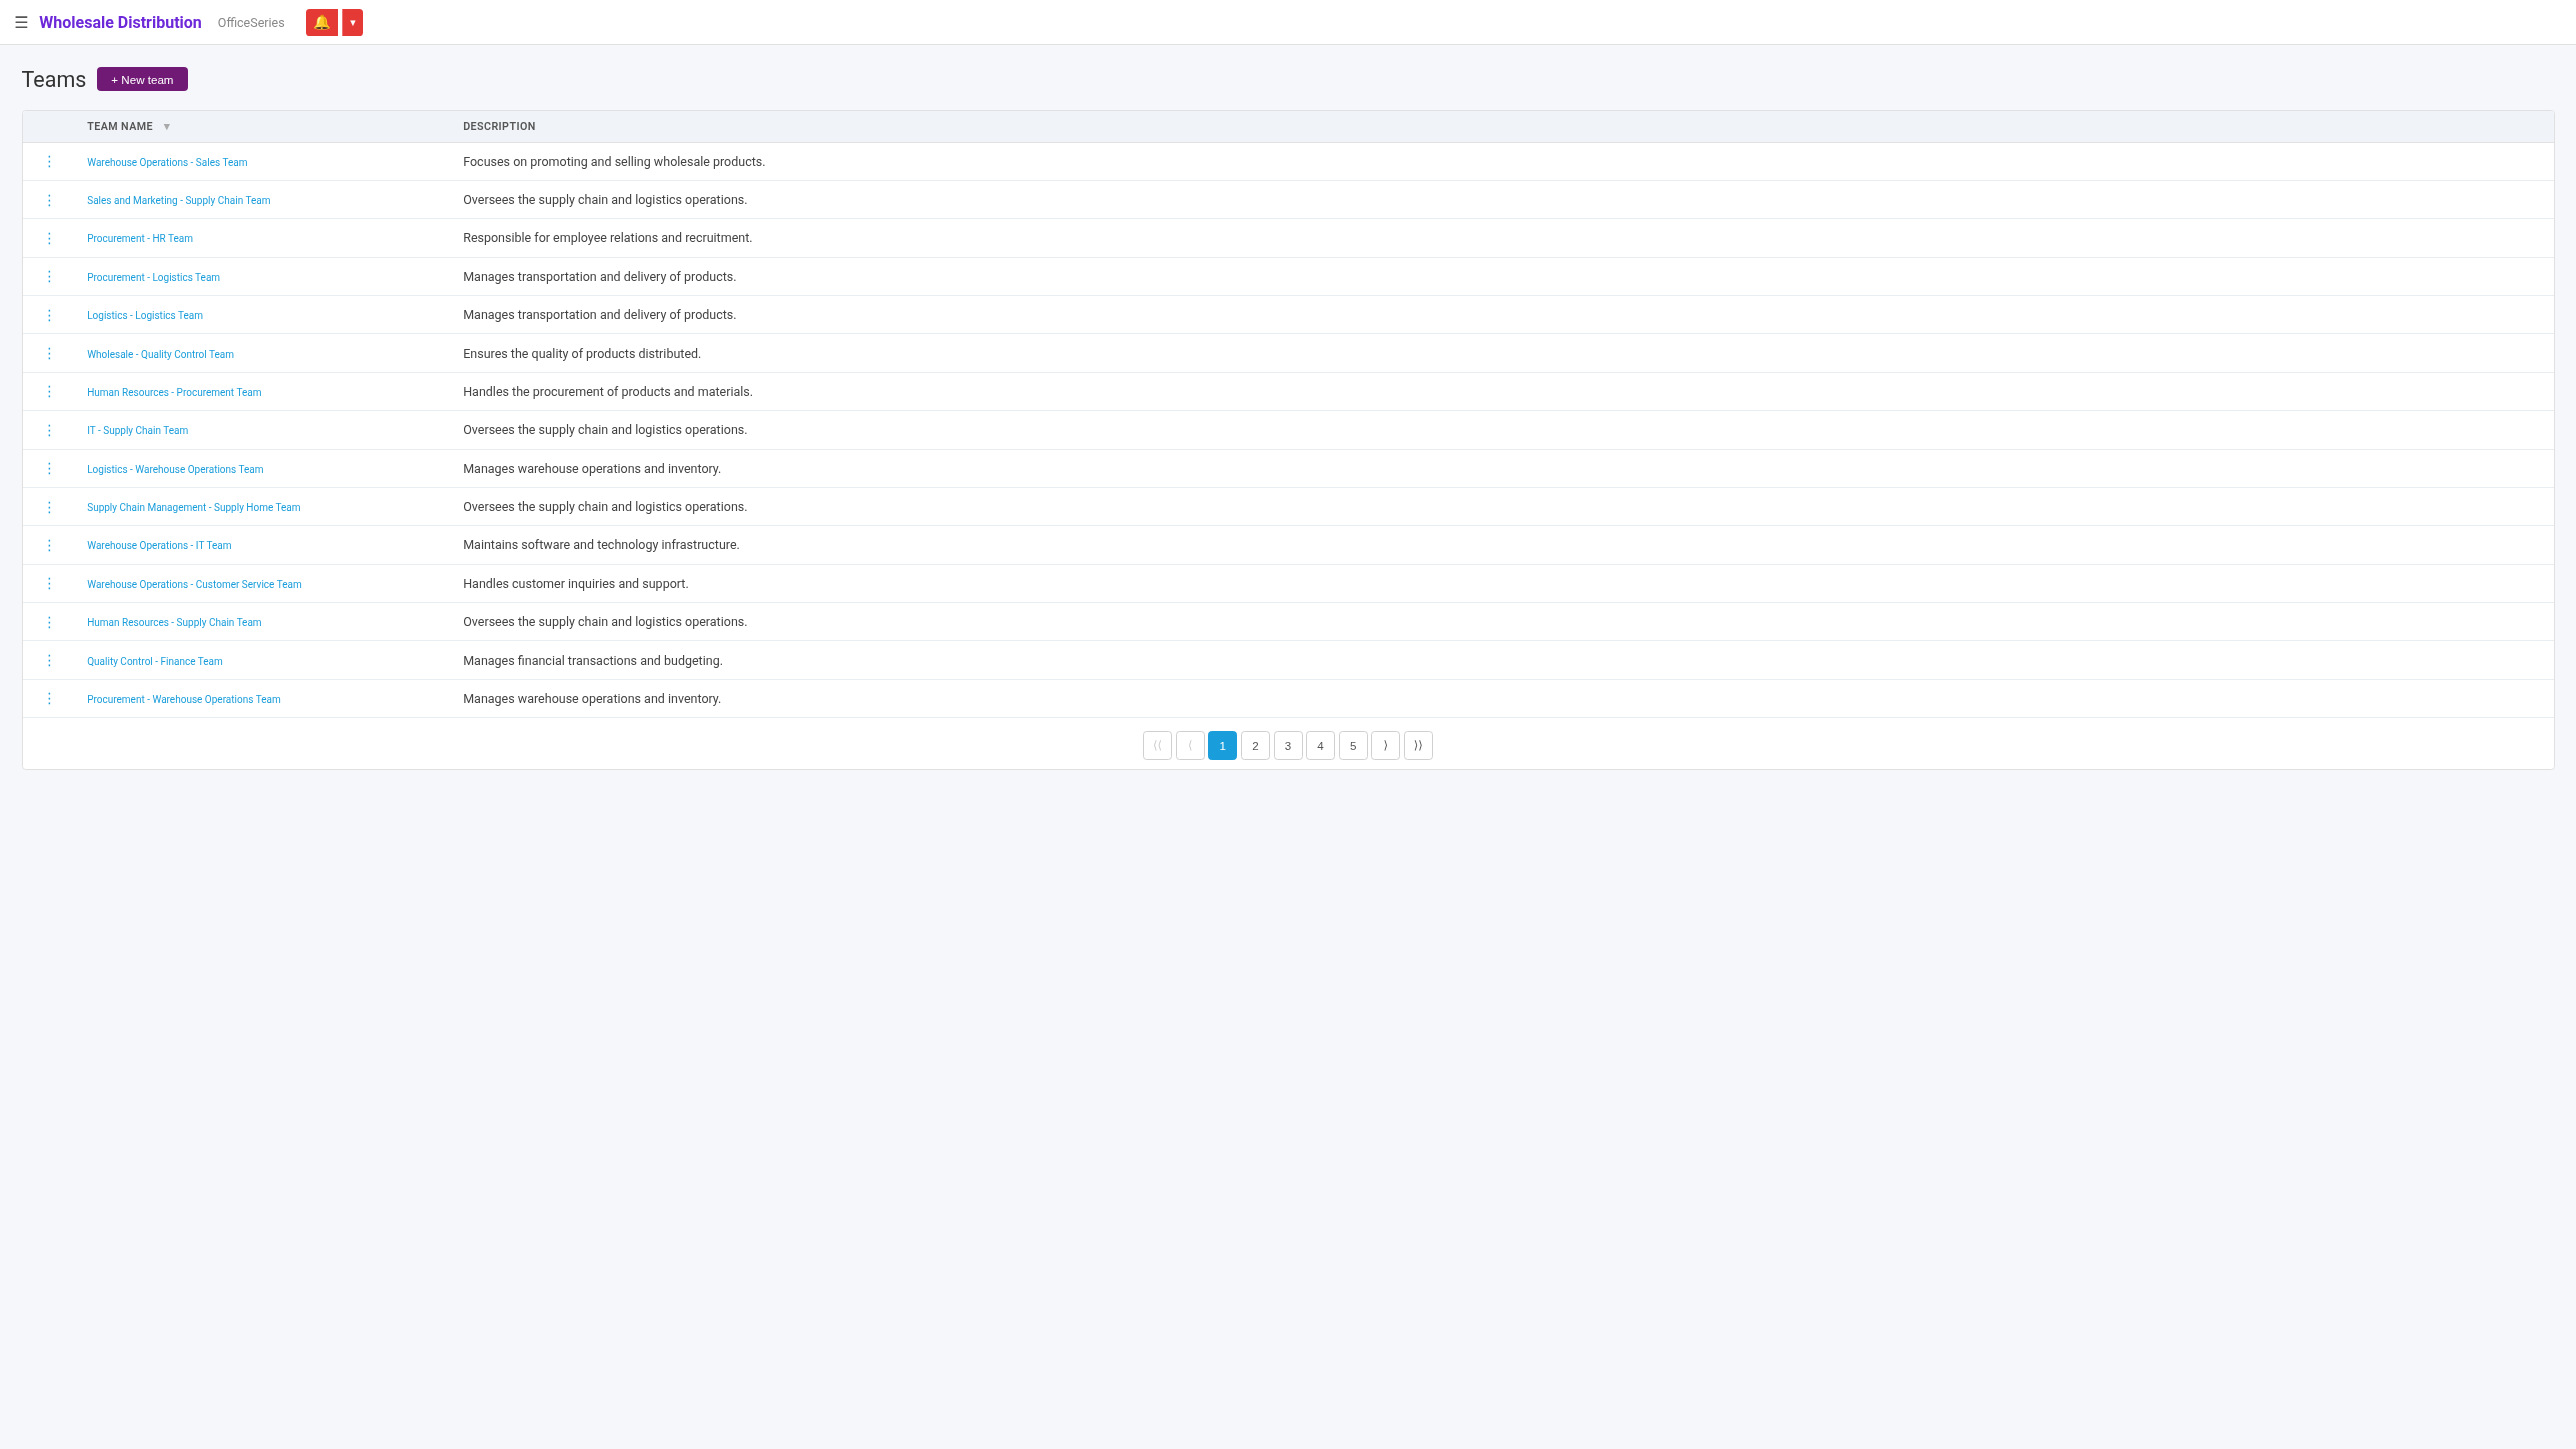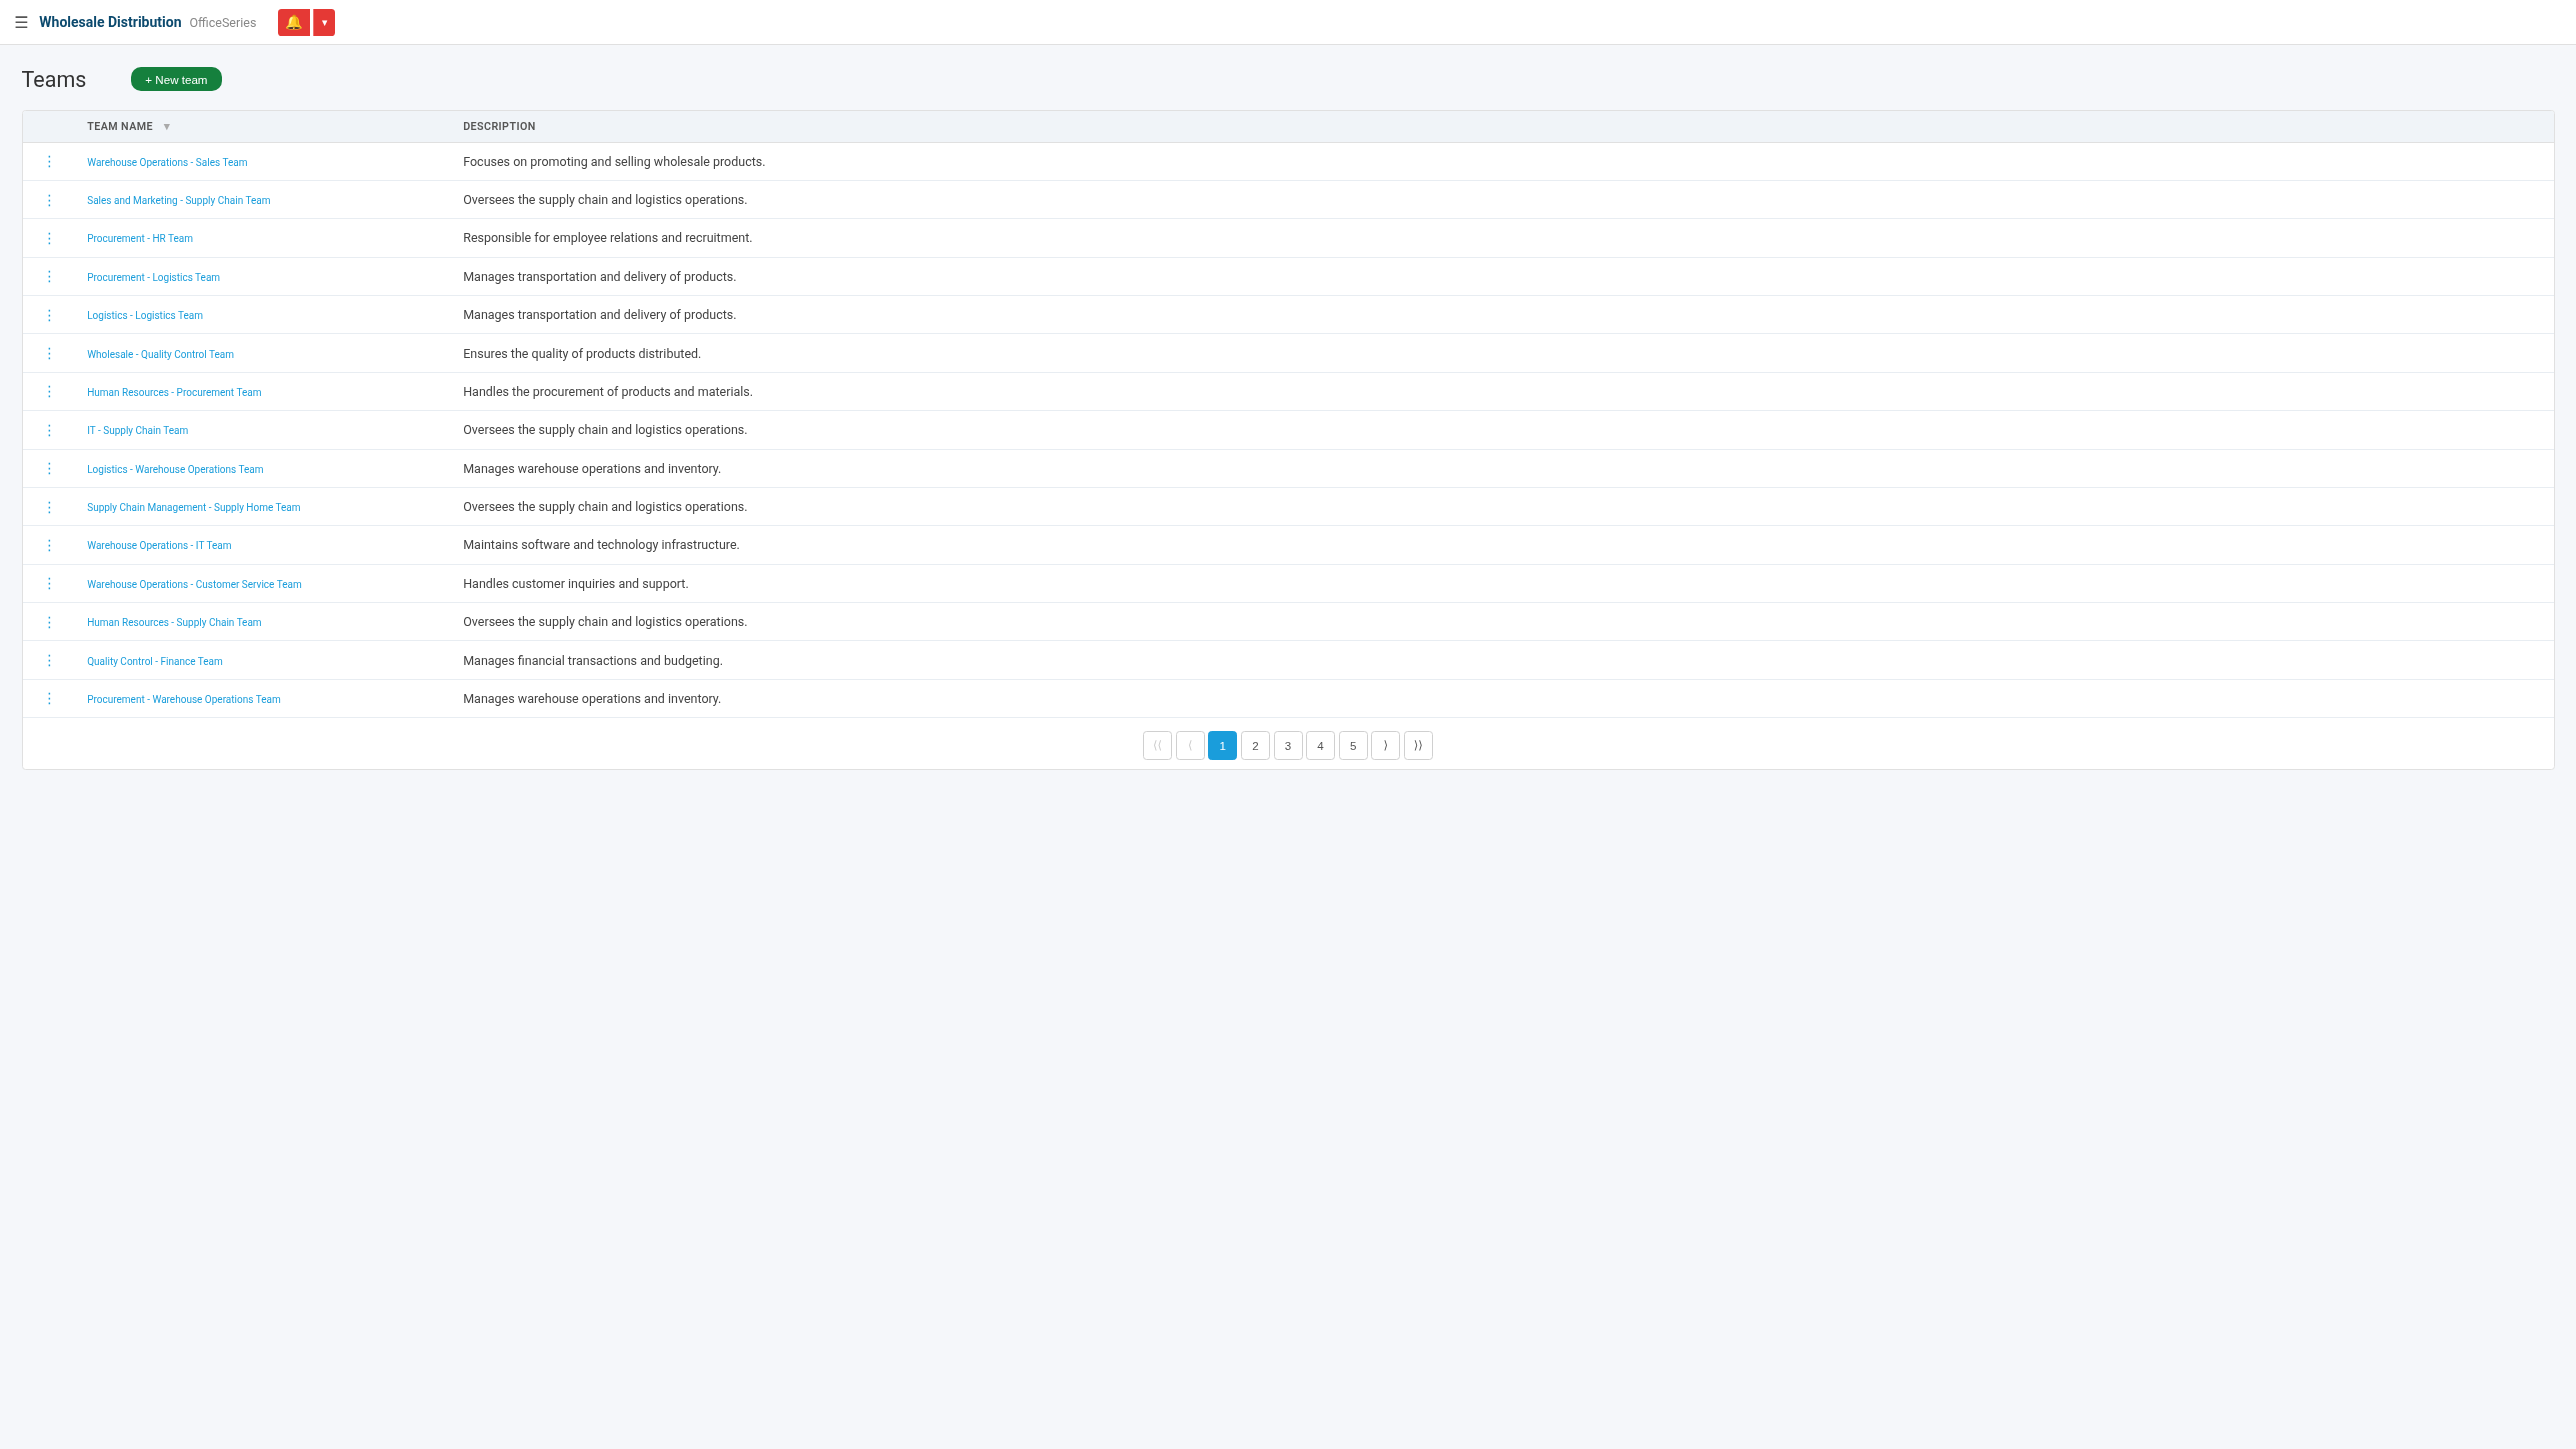--- a/index.html
+++ b/index.html
@@ -17,24 +17,24 @@
       top: 0;
       z-index: 100;
     }
     .header-menu-icon {
       color: #555;
       font-size: 16px;
       cursor: pointer;
       margin-right: 10.7px;
     }
     .header-app-name {
-      color: #0c4a6e;
-      font-size: 14px;
+      color: #6d28d9;
+      font-size: 16px;
       font-weight: 700;
-      margin-right: 8px;
+      margin-right: 16px;
     }
     .header-suite-name {
       color: #888;
       font-size: 12.5px;
       margin-right: 21.5px;
     }
     .header-breadcrumb {
       color: #555;
       font-size: 12.5px;
       flex: 1;
@@ -92,31 +92,30 @@
       align-items: center;
       gap: 10.7px;
       margin-bottom: 18px;
     }
     .page-title {
       font-size: 21.5px;
       font-weight: 400;
       color: #333;
     }
     .new-team-btn {
-      background: #15803d;
+      background: #701a75;
       color: #fff;
       border: none;
-      border-radius: 10px;
+      border-radius: 4px;
       padding: 5.4px 14.3px;
       font-size: 11.6px;
       cursor: pointer;
       display: flex;
       align-items: center;
       gap: 3.6px;
-      margin-left: 34px;
     }
 
     
     .table-container {
       background: #fff;
       border: 0.9px solid #e0e0e0;
       border-radius: 3.6px;
       overflow: hidden;
     }
     table {

